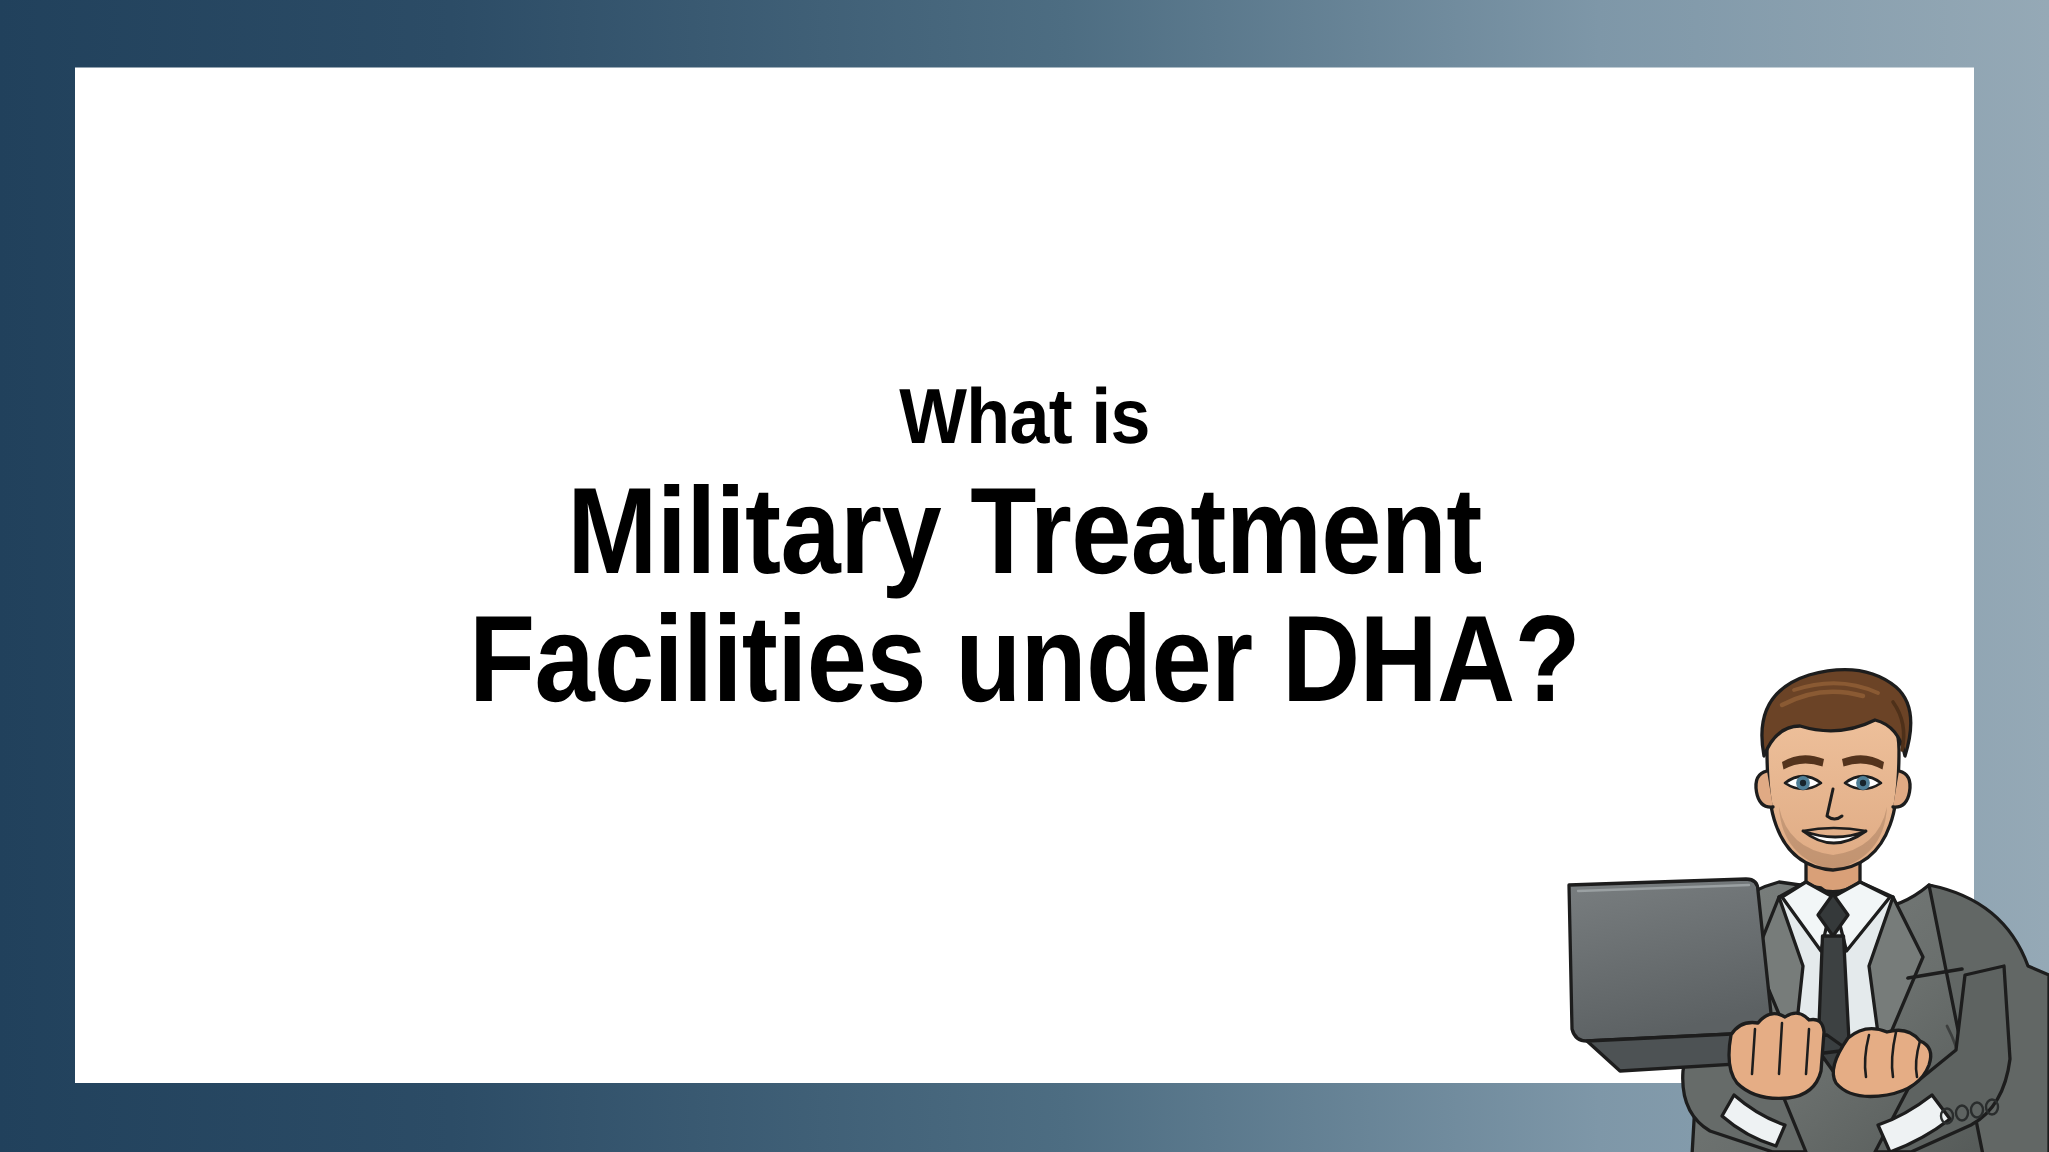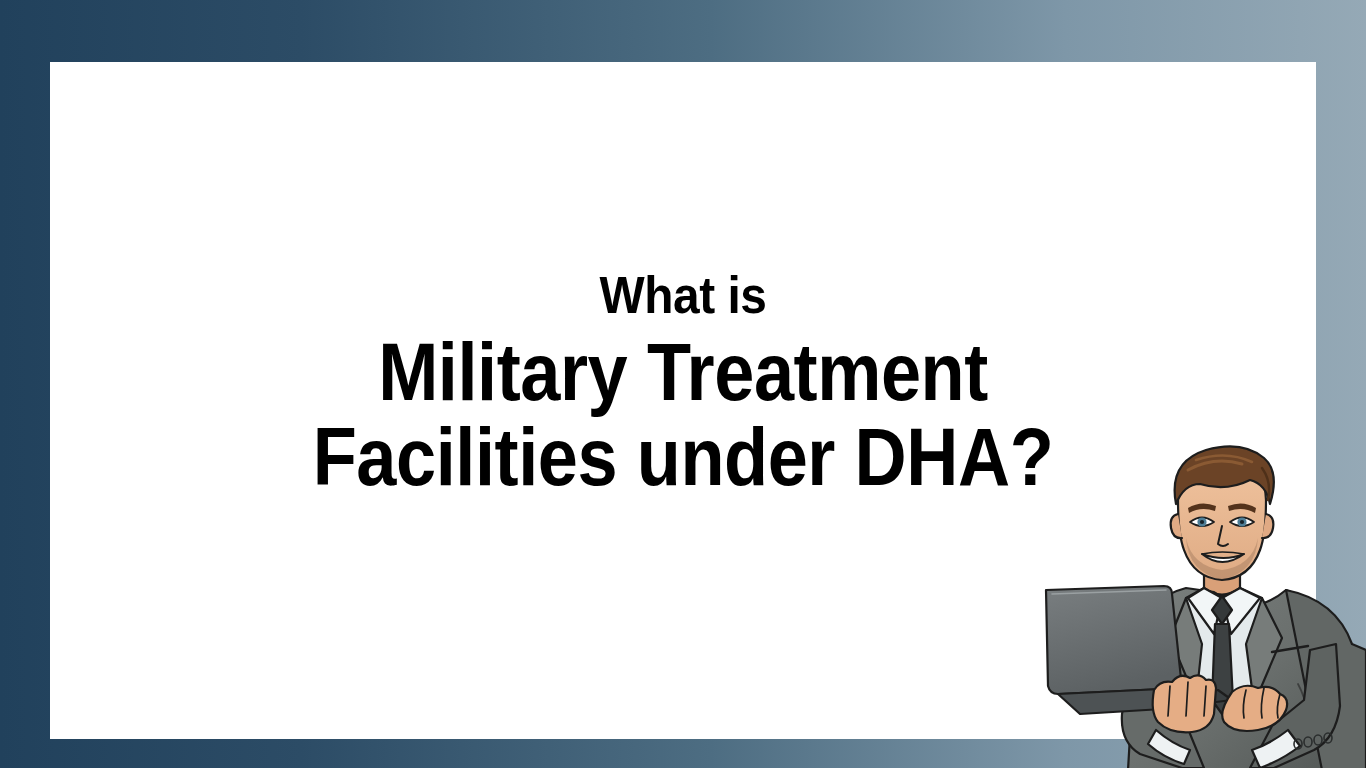--- a/index.html
+++ b/index.html
@@ -16,21 +16,21 @@
     width: 1366px;
     height: 768px;
     overflow: hidden;
     background: linear-gradient(90deg, #21415c 0%, #2c4c66 22%, #4d6d82 52%, #7e97a8 78%, #95a9b6 100%);
   }
 
   
   .card {
     position: absolute;
     left: 50px;
-    top: 62px;
+    top: 45px;
     width: 1266px;
     height: 677px;
     background: #ffffff;
   }
 
   
   .headline {
     position: absolute;
     left: 0;
     top: 205px;

